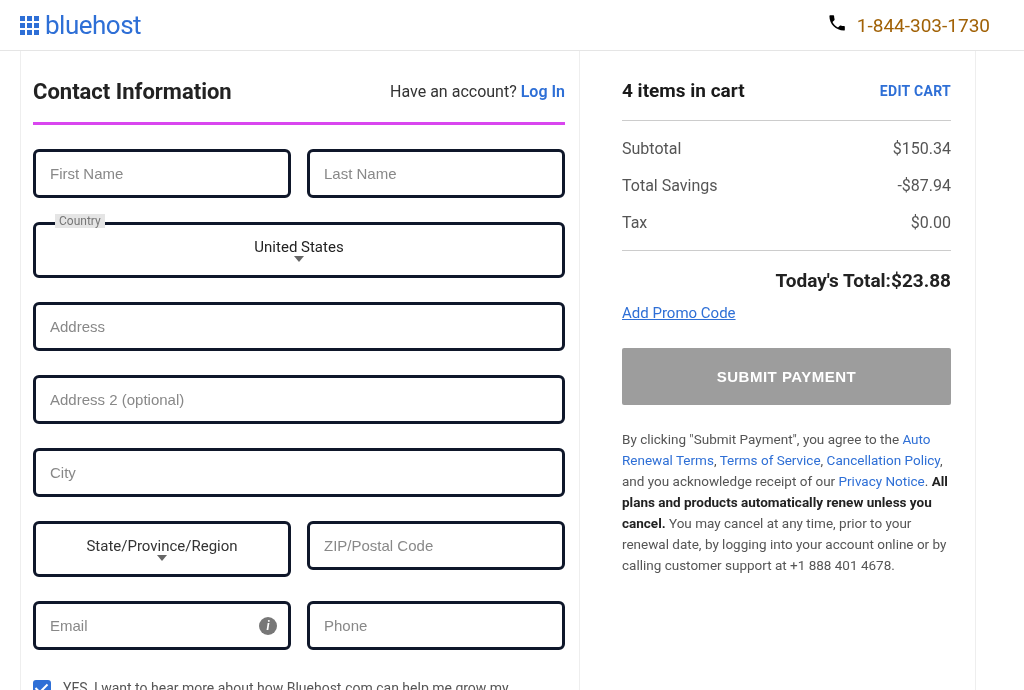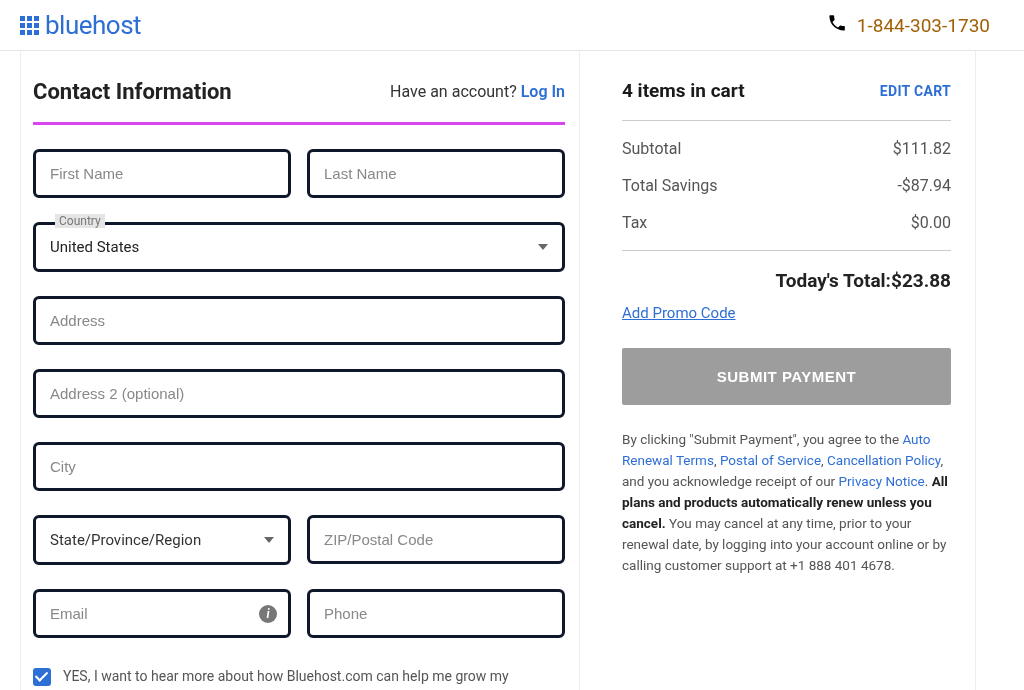--- a/index.html
+++ b/index.html
@@ -14,21 +14,21 @@
   .left { flex: 1 1 560px; max-width: 560px; padding-top: 28px; padding-left: 12px; border-left: 1px solid #eee; border-right: 1px solid #eee; padding-right: 14px; }
   .section-head { display: flex; justify-content: space-between; align-items: center; margin-bottom: 12px; border-bottom: 3px solid #d946ef; padding-bottom: 18px; }
   .section-head h2 { font-size: 22px; font-weight: 700; color: #222; }
   .account-link { font-size: 16px; color: #333; }
   .account-link a { color: #2e6fd6; font-weight: 600; text-decoration: none; cursor: pointer; }
   .form-row { display: flex; gap: 16px; margin-top: 24px; }
   .field { position: relative; flex: 1; }
   .field input, .field .select { width: 100%; border: 3px solid #0f172a; border-radius: 6px; padding: 13px 14px; font-size: 15px; color: #333; background: #fff; }
   .field input::placeholder { color: #888; }
   .field.half { flex: 0 0 calc(50% - 8px); }
-  .select { display: flex; justify-content: space-between; align-items: center; cursor: pointer; color: #555; }
+  .select { display: flex; justify-content: center; align-items: center; cursor: pointer; color: #555; flex-direction: column; }
   .select.filled { color: #222; }
   .float-label { position: absolute; top: -8px; left: 22px; background: #e5e5e5; padding: 0 4px; font-size: 12px; color: #777; }
   .caret { border-left: 5px solid transparent; border-right: 5px solid transparent; border-top: 6px solid #666; }
   .info-icon { position: absolute; right: 14px; top: 50%; transform: translateY(-50%); width: 18px; height: 18px; border-radius: 50%; background: #777; color: #fff; font-size: 12px; display: flex; align-items: center; justify-content: center; font-weight: 700; font-style: italic; }
   .consent { display: flex; gap: 12px; margin-top: 28px; font-size: 14px; color: #555; line-height: 1.5; }
   .checkbox { width: 18px; height: 18px; background: #2e6fd6; border-radius: 3px; flex-shrink: 0; position: relative; cursor: pointer; margin-top: 2px; }
   .checkbox::after { content: ""; position: absolute; left: 5px; top: 1px; width: 5px; height: 10px; border: solid #fff; border-width: 0 2px 2px 0; transform: rotate(45deg); }
   .right { flex: 0 0 360px; padding-top: 28px; border-right: 1px solid #eee; padding-right: 24px; padding-left: 6px; }
   .cart-head { display: flex; justify-content: space-between; align-items: center; border-bottom: 1px solid #ccc; padding-bottom: 18px; }
   .cart-head h3 { font-size: 19px; font-weight: 700; }
@@ -129,21 +129,21 @@
   </div>
 
   <div class="right">
     <div class="cart-head">
       <h3>4 items in cart</h3>
       <span class="edit-cart">EDIT CART</span>
     </div>
 
     <div class="line">
       <span>Subtotal</span>
-      <span>$111.82</span>
+      <span>$150.34</span>
     </div>
     <div class="line">
       <span>Total Savings</span>
       <span>-$87.94</span>
     </div>
     <div class="line">
       <span>Tax</span>
       <span>$0.00</span>
     </div>
 
@@ -152,18 +152,18 @@
       <span>Today's Total:</span>
       <span>$23.88</span>
     </div>
     <span class="promo">Add Promo Code</span>
 
     <button class="submit-btn">SUBMIT PAYMENT</button>
 
     <div class="legal">
       <span>By clicking "Submit Payment", you agree to the </span>
       <a>Auto Renewal Terms</a>, 
-      <a>Postal of Service</a>, 
+      <a>Terms of Service</a>, 
       <a>Cancellation Policy</a><span>, and you acknowledge receipt of our </span><a>Privacy Notice</a>. 
       <strong>All plans and products automatically renew unless you cancel.</strong><span> You may cancel at any time, prior to your renewal date, by logging into your account online or by calling customer support at +1 888 401 4678.</span>
     </div>
   </div>
 </div>
 
 </body></html>

